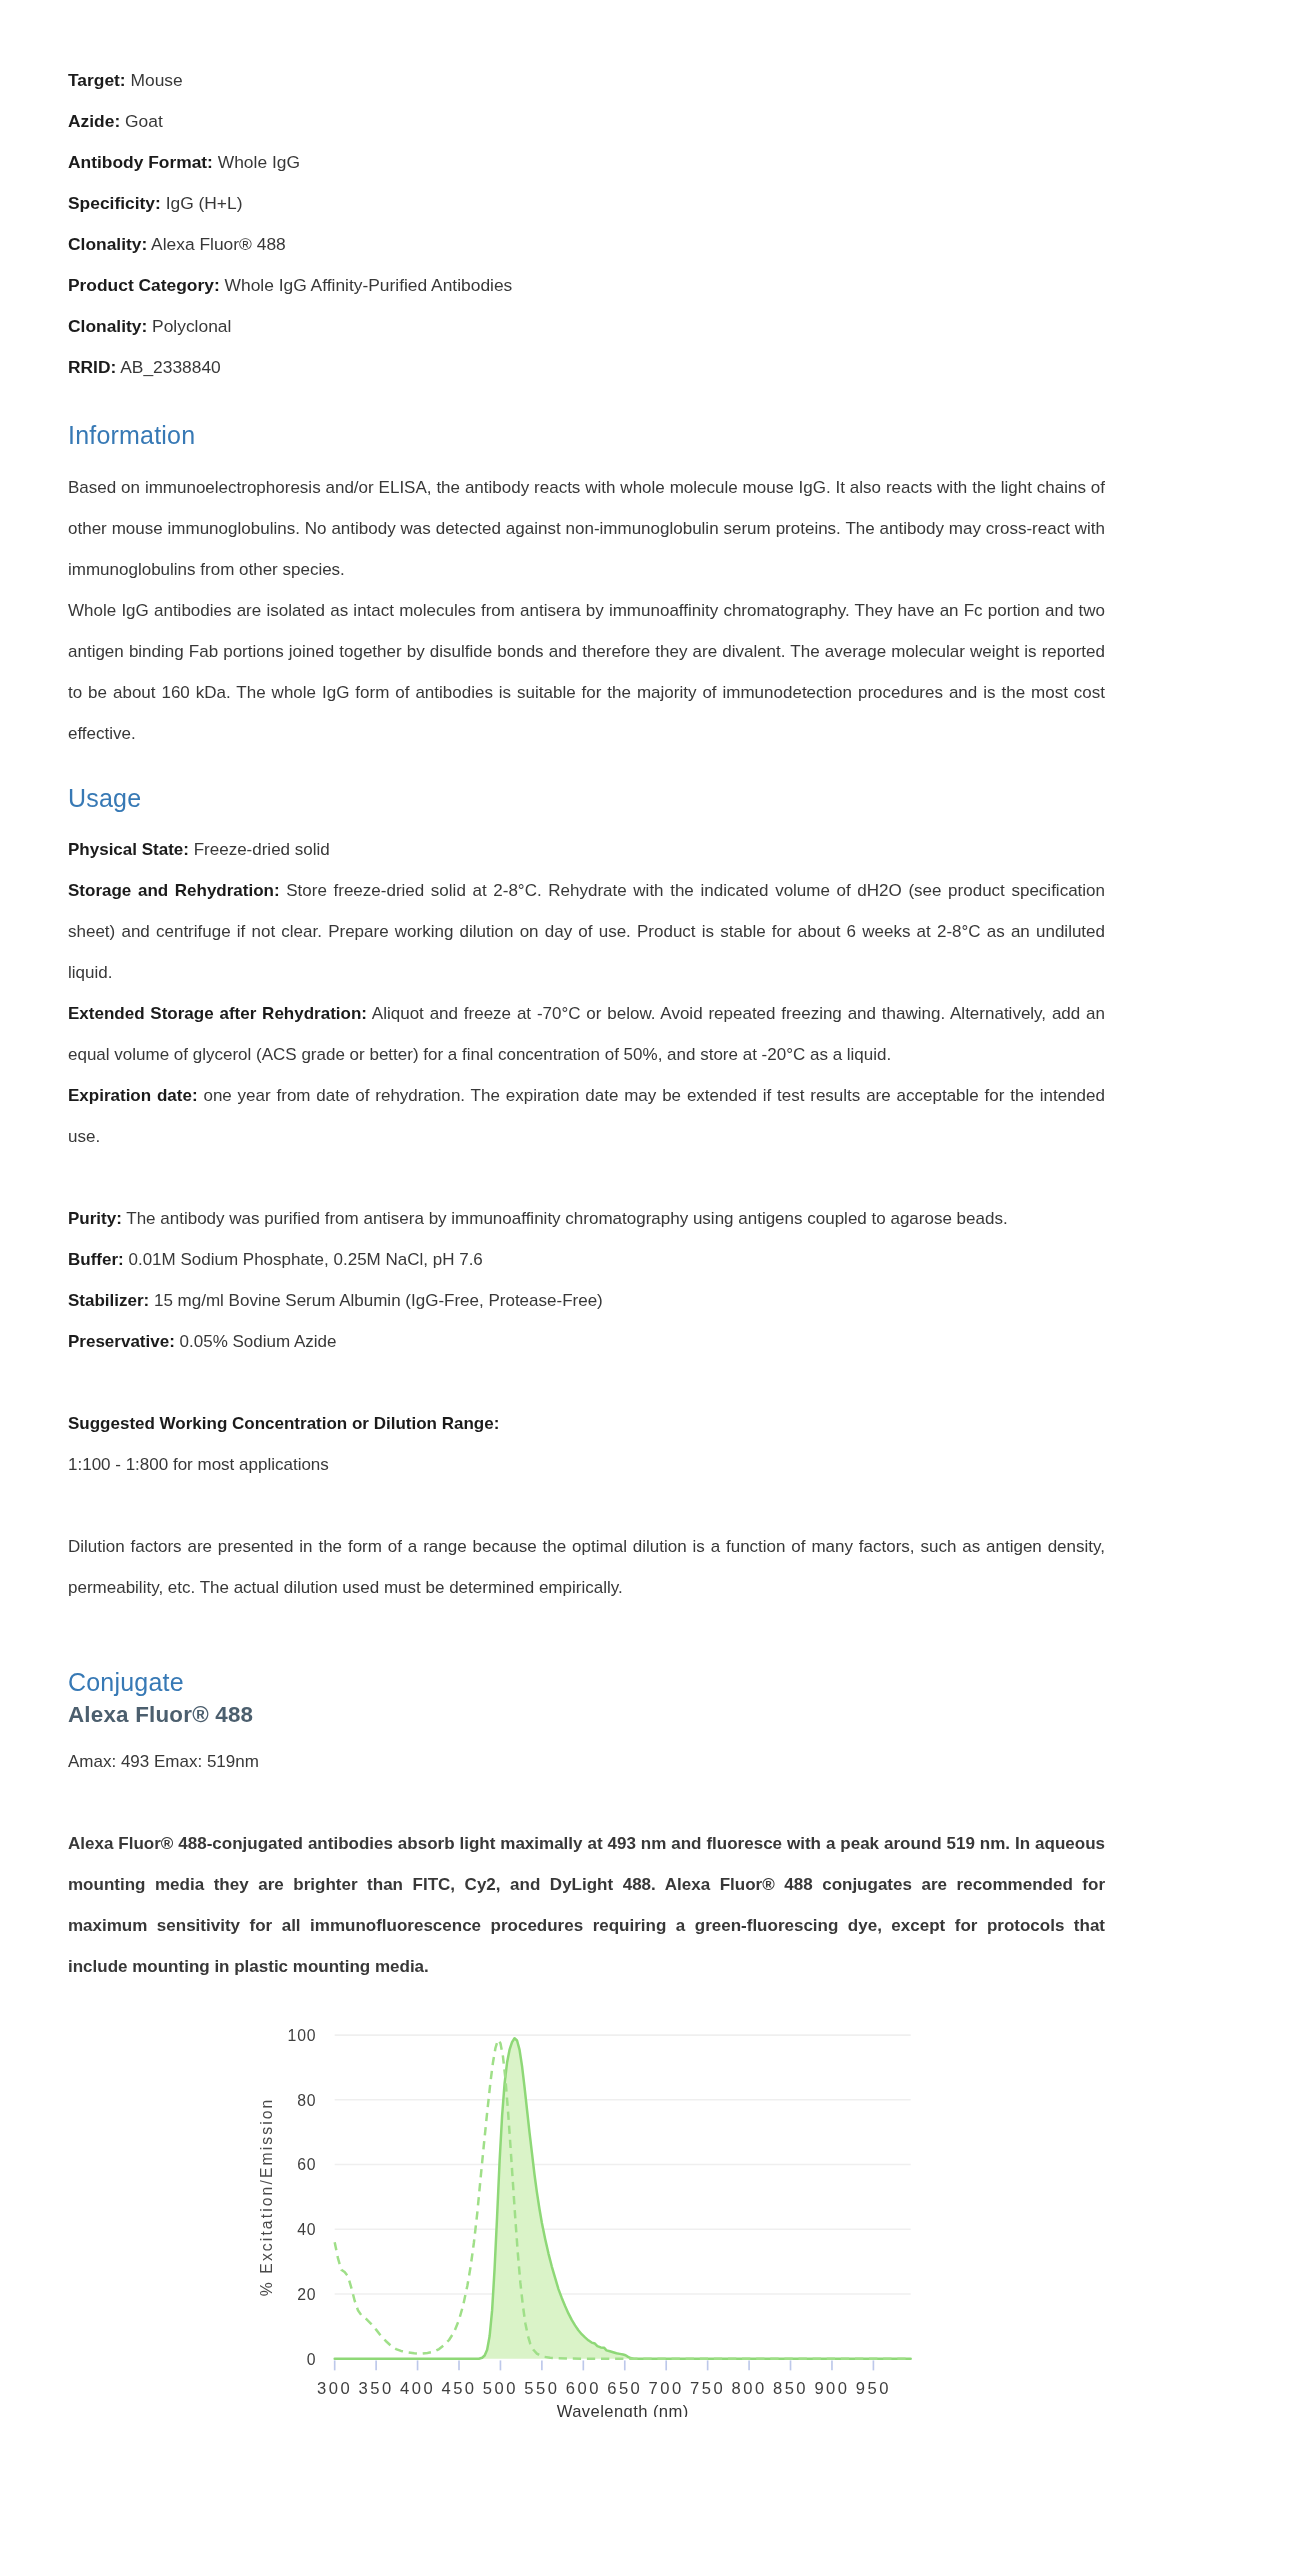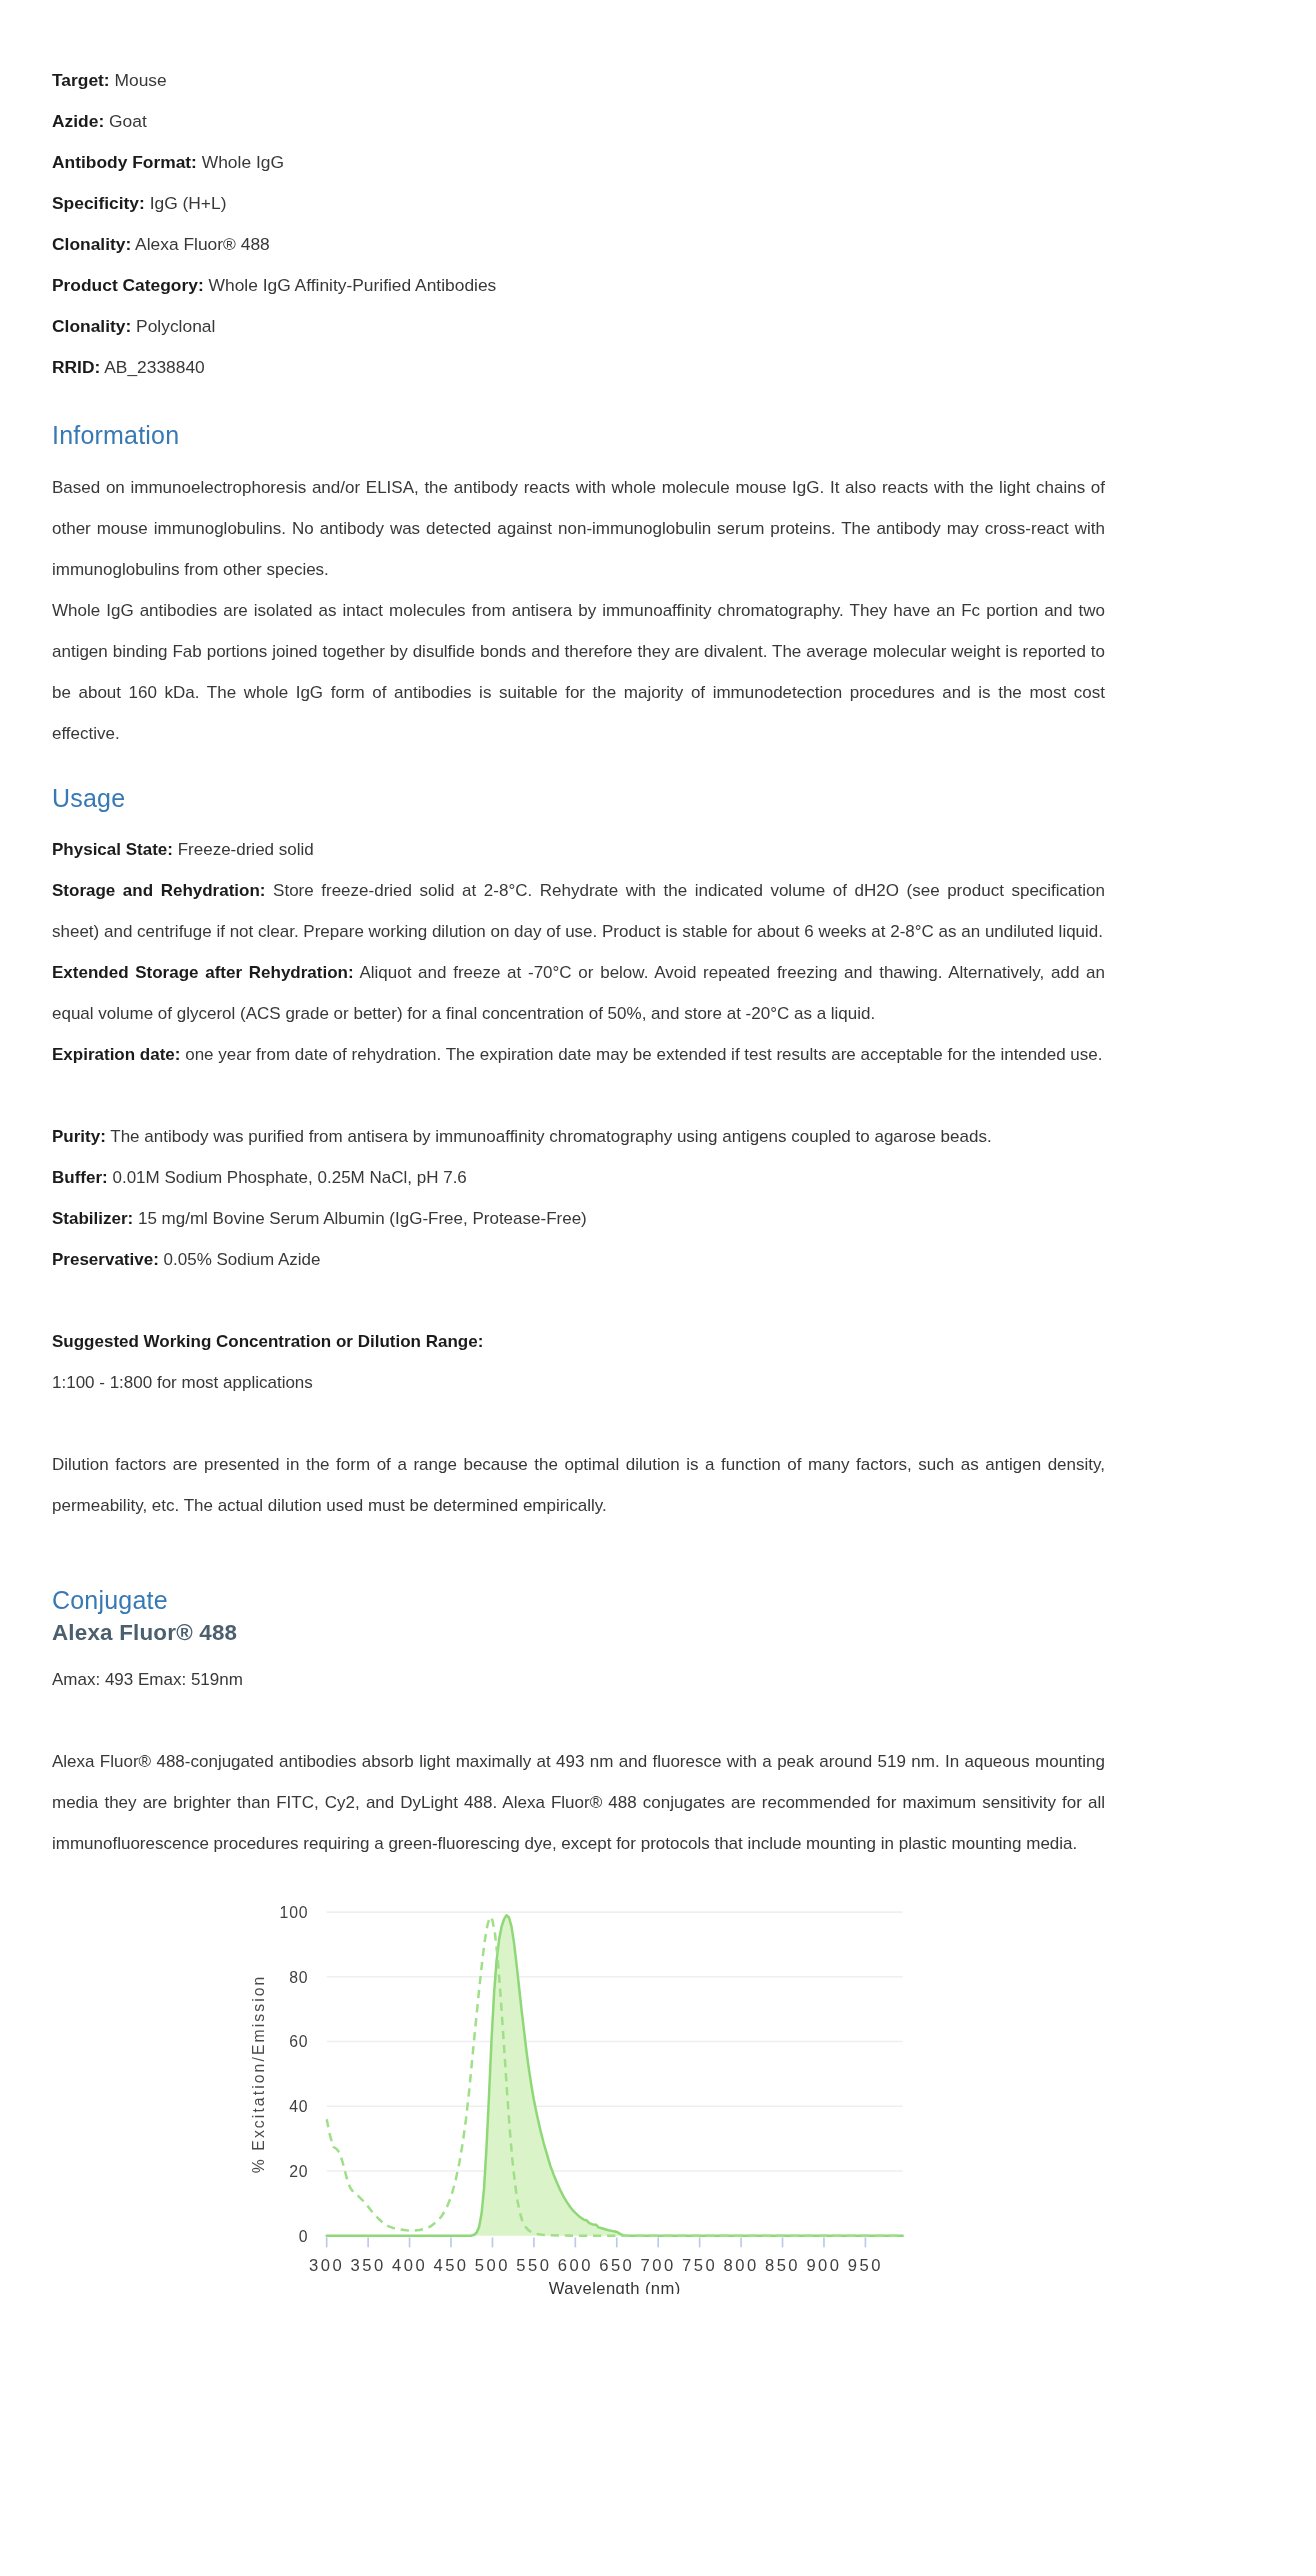--- a/index.html
+++ b/index.html
@@ -3,21 +3,21 @@
 <meta charset="utf-8">
 <style>
   * { margin:0; padding:0; box-sizing:border-box; }
   html,body { background:#ffffff; }
   body {
     width:1317px; min-height:2576px;
     font-family:"Liberation Sans", sans-serif;
     color:#383838;
     -webkit-font-smoothing:antialiased;
   }
-  .page { width:1105px; padding:60px 0 33px 52px; }
+  .page { width:1105px; padding:60px 0 33px 68px; }
 
   
   .fields { margin-bottom:1.7px; }
   .field-row { font-size:17.4px; line-height:41px; white-space:nowrap; }
   .field-row b, .body b { color:#1b1b1b; font-weight:700; }
 
   
   h2 {
     font-size:25px; font-weight:400; color:#3779b5;
     margin:33px 0 16.6px 0; letter-spacing:0.2px;
@@ -27,21 +27,21 @@
   h3.conj-sub {
     font-size:22.4px; font-weight:700; color:#4c5f6e;
     margin:0 0 13.3px 0; letter-spacing:0.2px;
   }
 
   
   .body { font-size:17px; line-height:41px; margin:0; }
   .just { text-align:justify; text-justify:inter-word; }
   .gap-above { margin-top:41px; }
   .spec-line { margin-bottom:3.3px; }
-  .conj-para { margin-top:41px; }
+  .conj-para { margin-top:41px;font-weight:bold; }
 
   
   figure.chart { margin:23px auto 0 auto; width:664px; }
   svg { display:block; }
   .ytick  { font-family:"Liberation Sans",sans-serif; font-size:19px; fill:#3f3f3f; letter-spacing:1px; }
   .xtick  { font-family:"Liberation Sans",sans-serif; font-size:20px; fill:#3f3f3f; letter-spacing:3px; }
   .xtitle { font-family:"Liberation Sans",sans-serif; font-size:20px; fill:#333333; letter-spacing:0.5px; }
   .ytitle { font-family:"Liberation Sans",sans-serif; font-size:19px; fill:#4a4a4a; letter-spacing:2.5px; }
 </style>
 </head>

